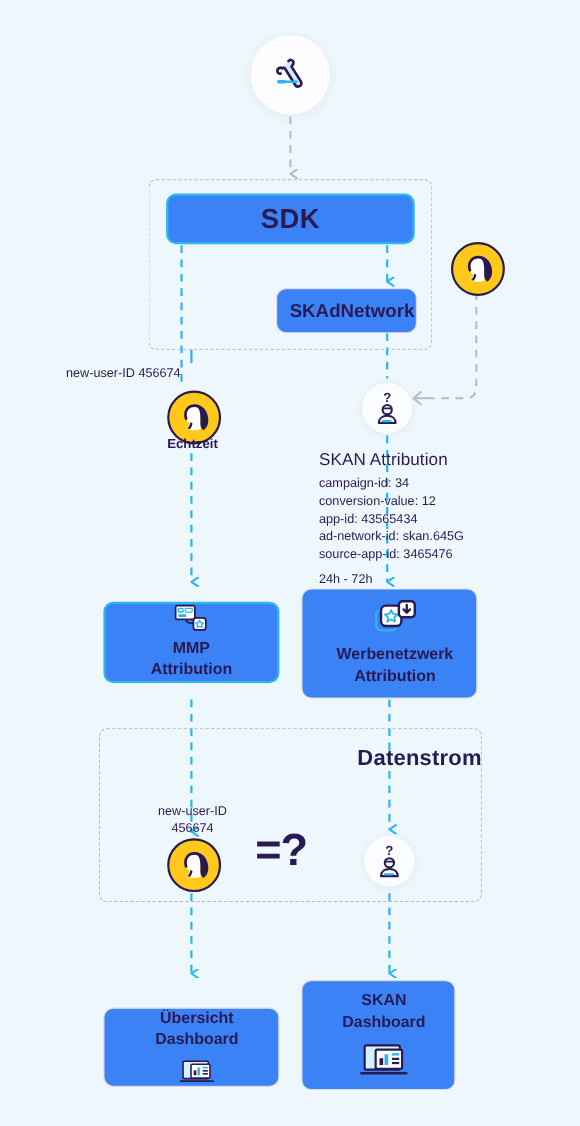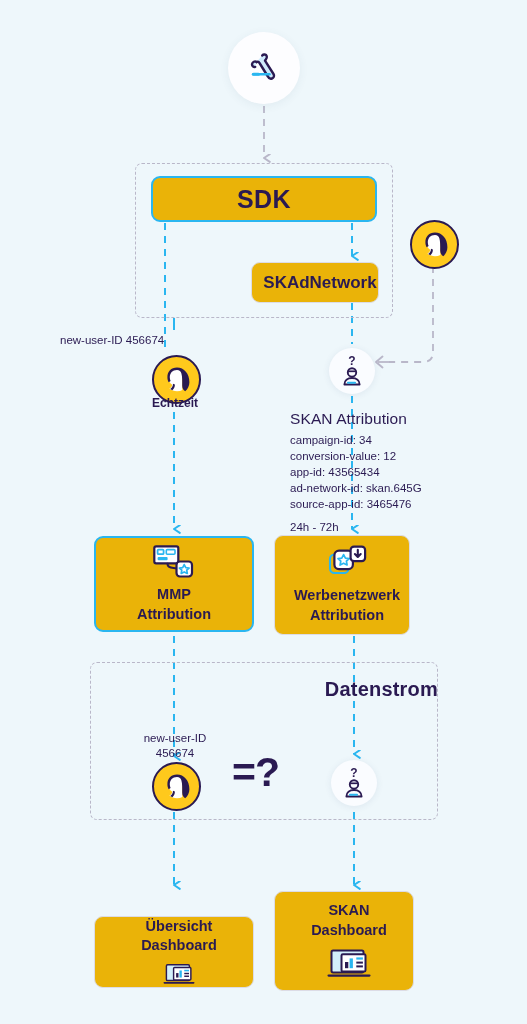--- a/index.html
+++ b/index.html
@@ -28,36 +28,36 @@
     position:absolute;box-sizing:border-box;
     border:1.6px dashed #b9b7c9;
     border-radius:7px;
   }
   #sdk-container{left:135px;top:163px;width:258px;height:155px;}
   #datenstrom-container{left:90px;top:662px;width:348px;height:158px;}
 
   
   .card{
     position:absolute;box-sizing:border-box;
-    background:#eab308;border-radius:9px;
+    background:#3b82f6;border-radius:9px;
     display:flex;flex-direction:column;
     align-items:center;justify-content:center;
     text-align:center;
   }
   .card.cyan{border:2px solid #2ab6f0;}
   .card.grey{border:1.4px solid #dcdce6;padding-left:10px;}
 
   #sdk-box{left:151px;top:176px;width:226px;height:46px;}
   #sdk-box .label{font-size:25px;font-weight:700;letter-spacing:.4px;}
 
   #skad-box{left:251px;top:262px;width:128px;height:41px;}
   #skad-box .label{font-size:17px;font-weight:700;}
 
-  #mmp-box{left:94px;top:536px;width:160px;height:96px;}
-  #wnw-box{left:274px;top:535px;width:136px;height:100px;}
+  #mmp-box{left:94px;top:547px;width:160px;height:74px;}
+  #wnw-box{left:274px;top:535px;width:160px;height:100px;}
   #mmp-box .label,#wnw-box .label{font-size:14.5px;font-weight:700;line-height:1.32;margin-top:7px;}
 
   #uebersicht-box{left:94px;top:916px;width:160px;height:72px;}
   #skan-dash-box{left:274px;top:891px;width:140px;height:100px;}
   #uebersicht-box .label,#skan-dash-box .label{font-size:14.5px;font-weight:700;line-height:1.32;margin-bottom:8px;}
 
   
   .avatar{
     position:absolute;border-radius:50%;
     display:flex;align-items:center;justify-content:center;

